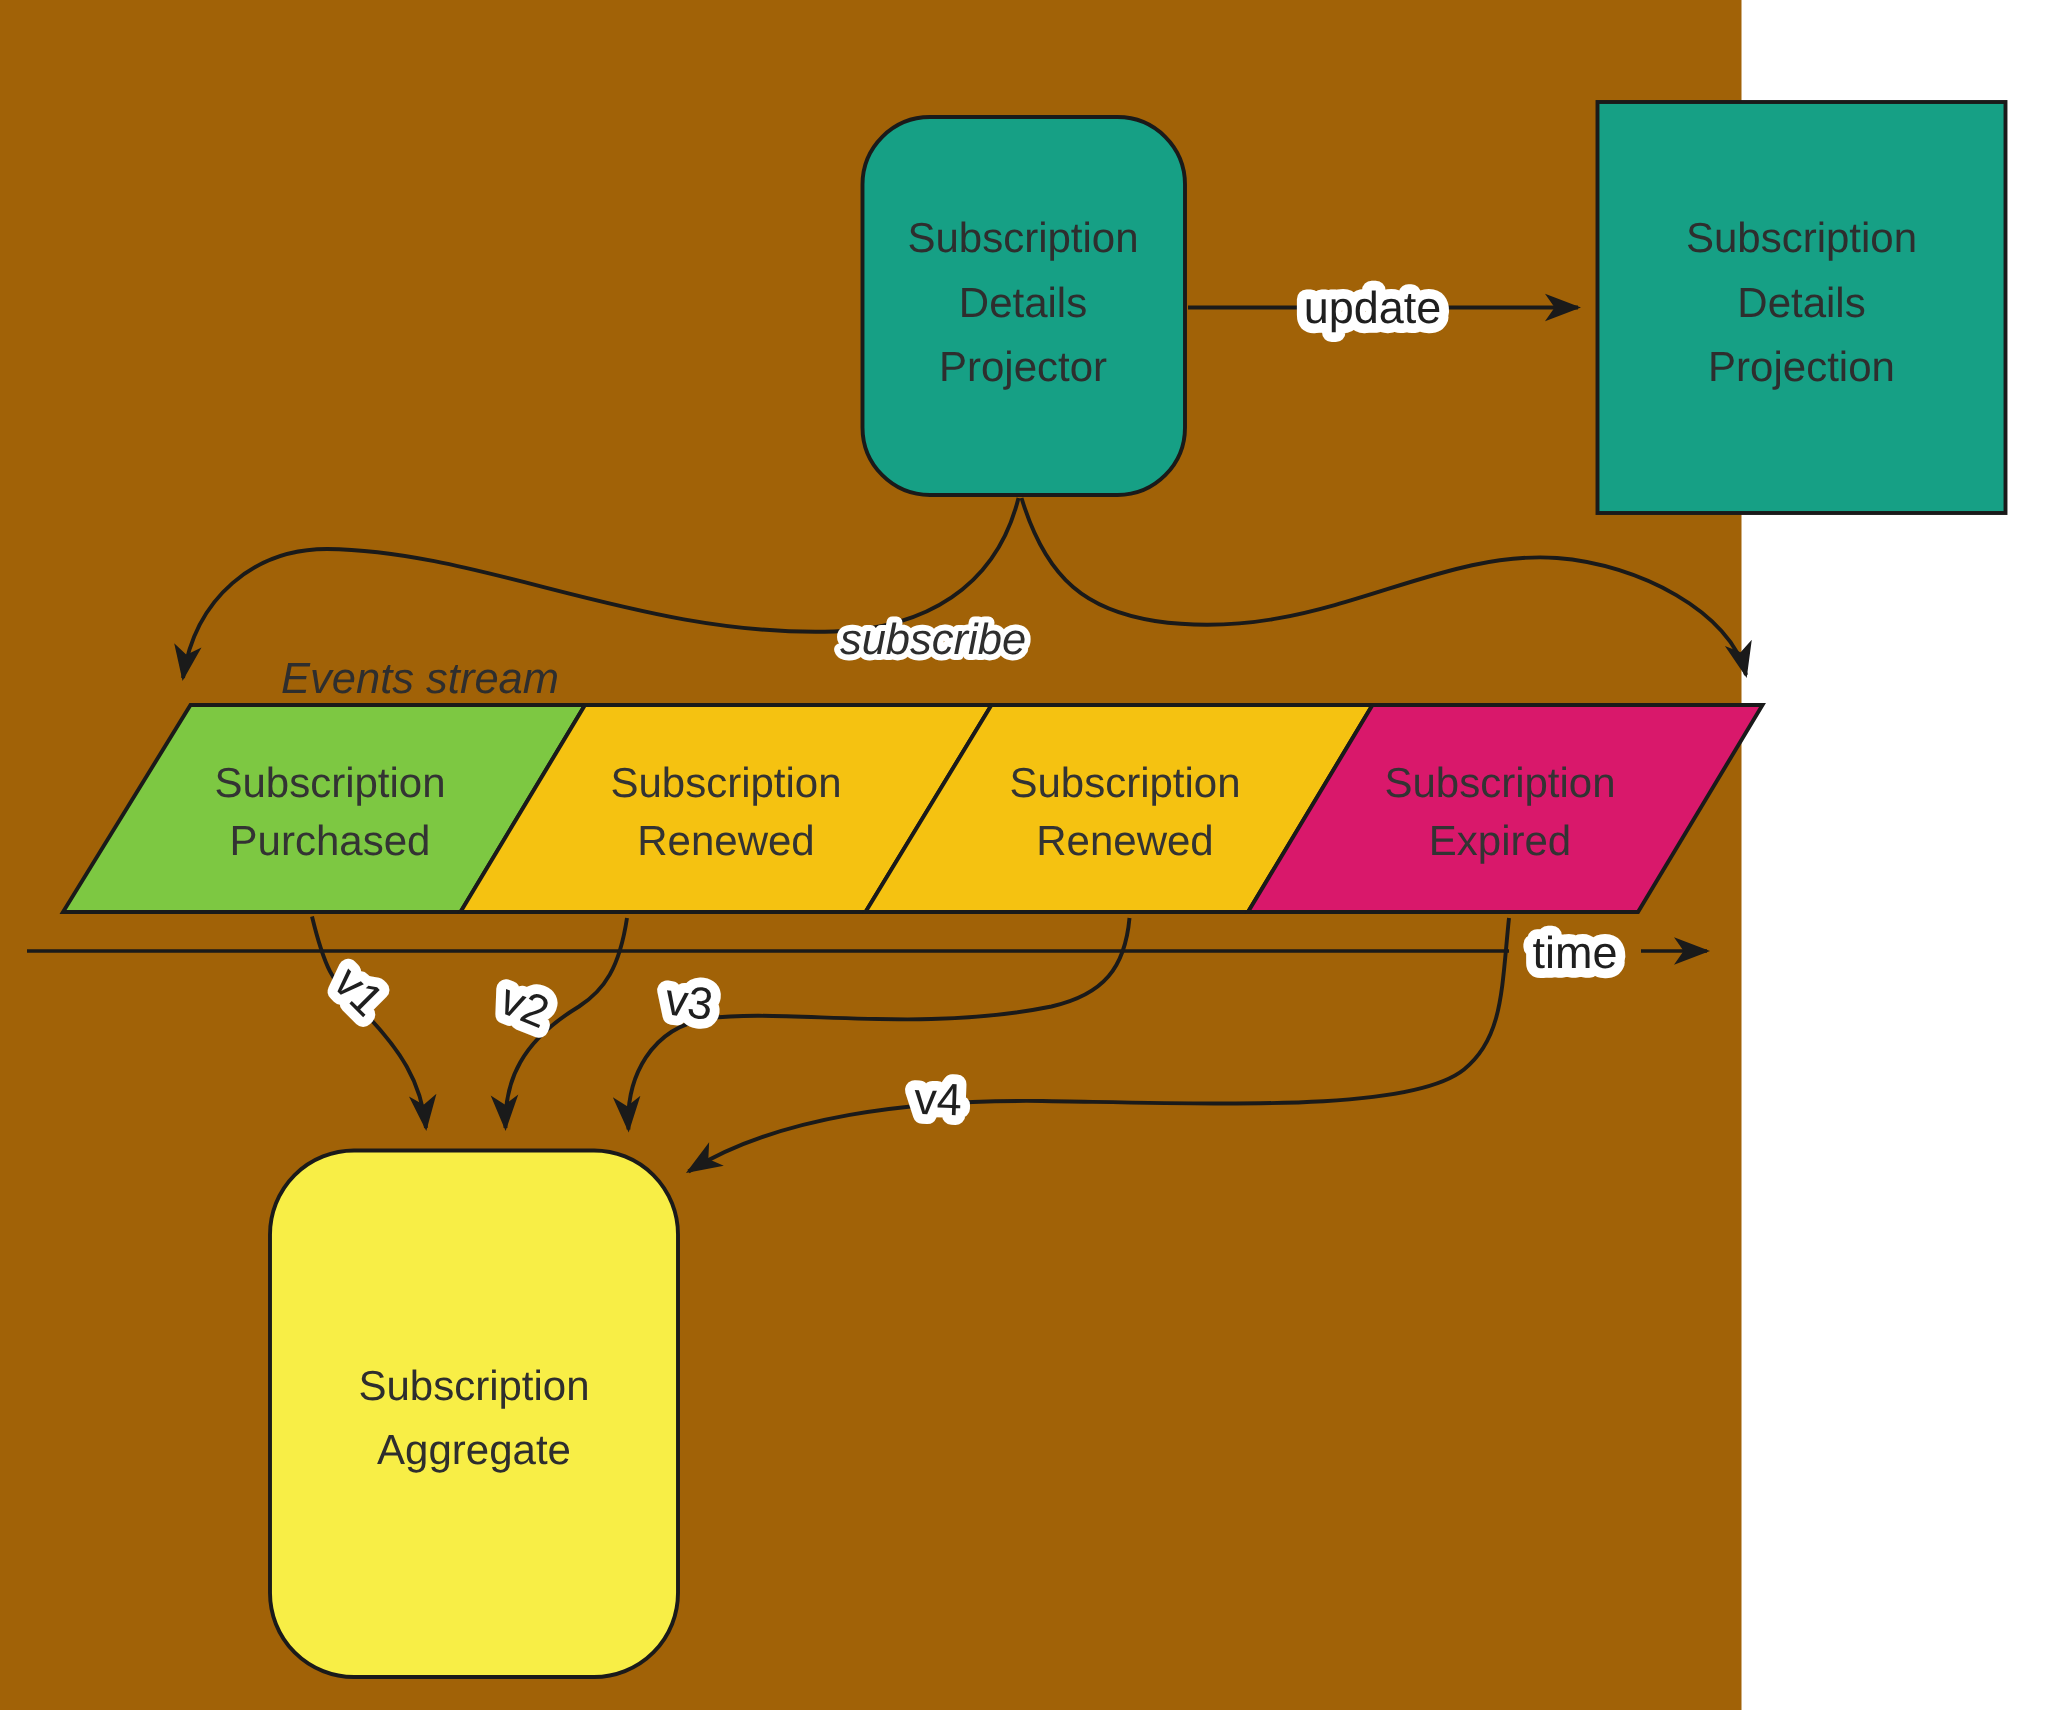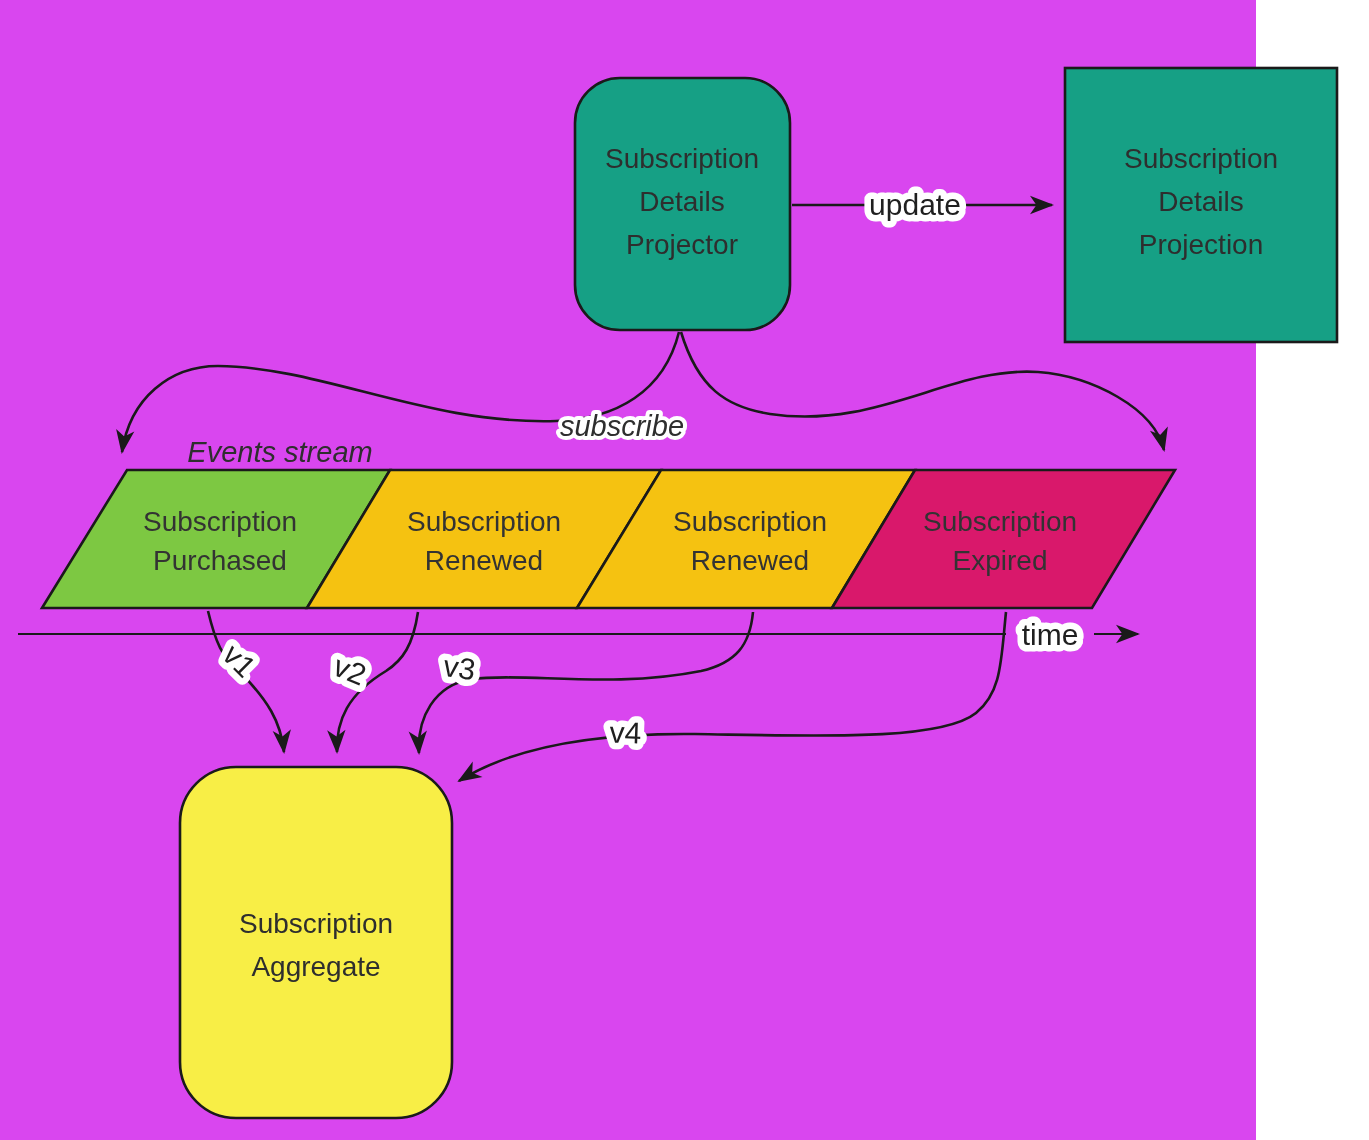--- a/index.html
+++ b/index.html
@@ -1,16 +1,16 @@
 <!DOCTYPE html>
 <html><head>
 <meta charset="utf-8">
 <style>
   html, body { margin: 0; padding: 0; background: #ffffff; }
-  .canvas-wrap { width: 1256px; height: 1140px; position: relative; background: #d946ef; }
+  .canvas-wrap { width: 1161px; height: 1140px; position: relative; background: #a16207; }
   svg { display: block; font-family: "Liberation Sans", "DejaVu Sans", sans-serif; }
   .shape { stroke: #1a1a1a; stroke-width: 2.6; }
   .flow  { fill: none; stroke: #1a1a1a; stroke-width: 2.6; }
   .axis  { fill: none; stroke: #1a1a1a; stroke-width: 2.2; }
   .box-label    { font-size: 28px; fill: #2e2e2e; text-anchor: middle; }
   .seg-label    { font-size: 28px; fill: #333333; text-anchor: middle; }
   .italic-label { font-size: 29px; fill: #2e2e2e; font-style: italic; text-anchor: middle; }
   .v-label, .update-label, .time-label {
     font-size: 30px; fill: #1f1f1f; text-anchor: middle;
     paint-order: stroke; stroke: #ffffff; stroke-width: 13px; stroke-linejoin: round;

